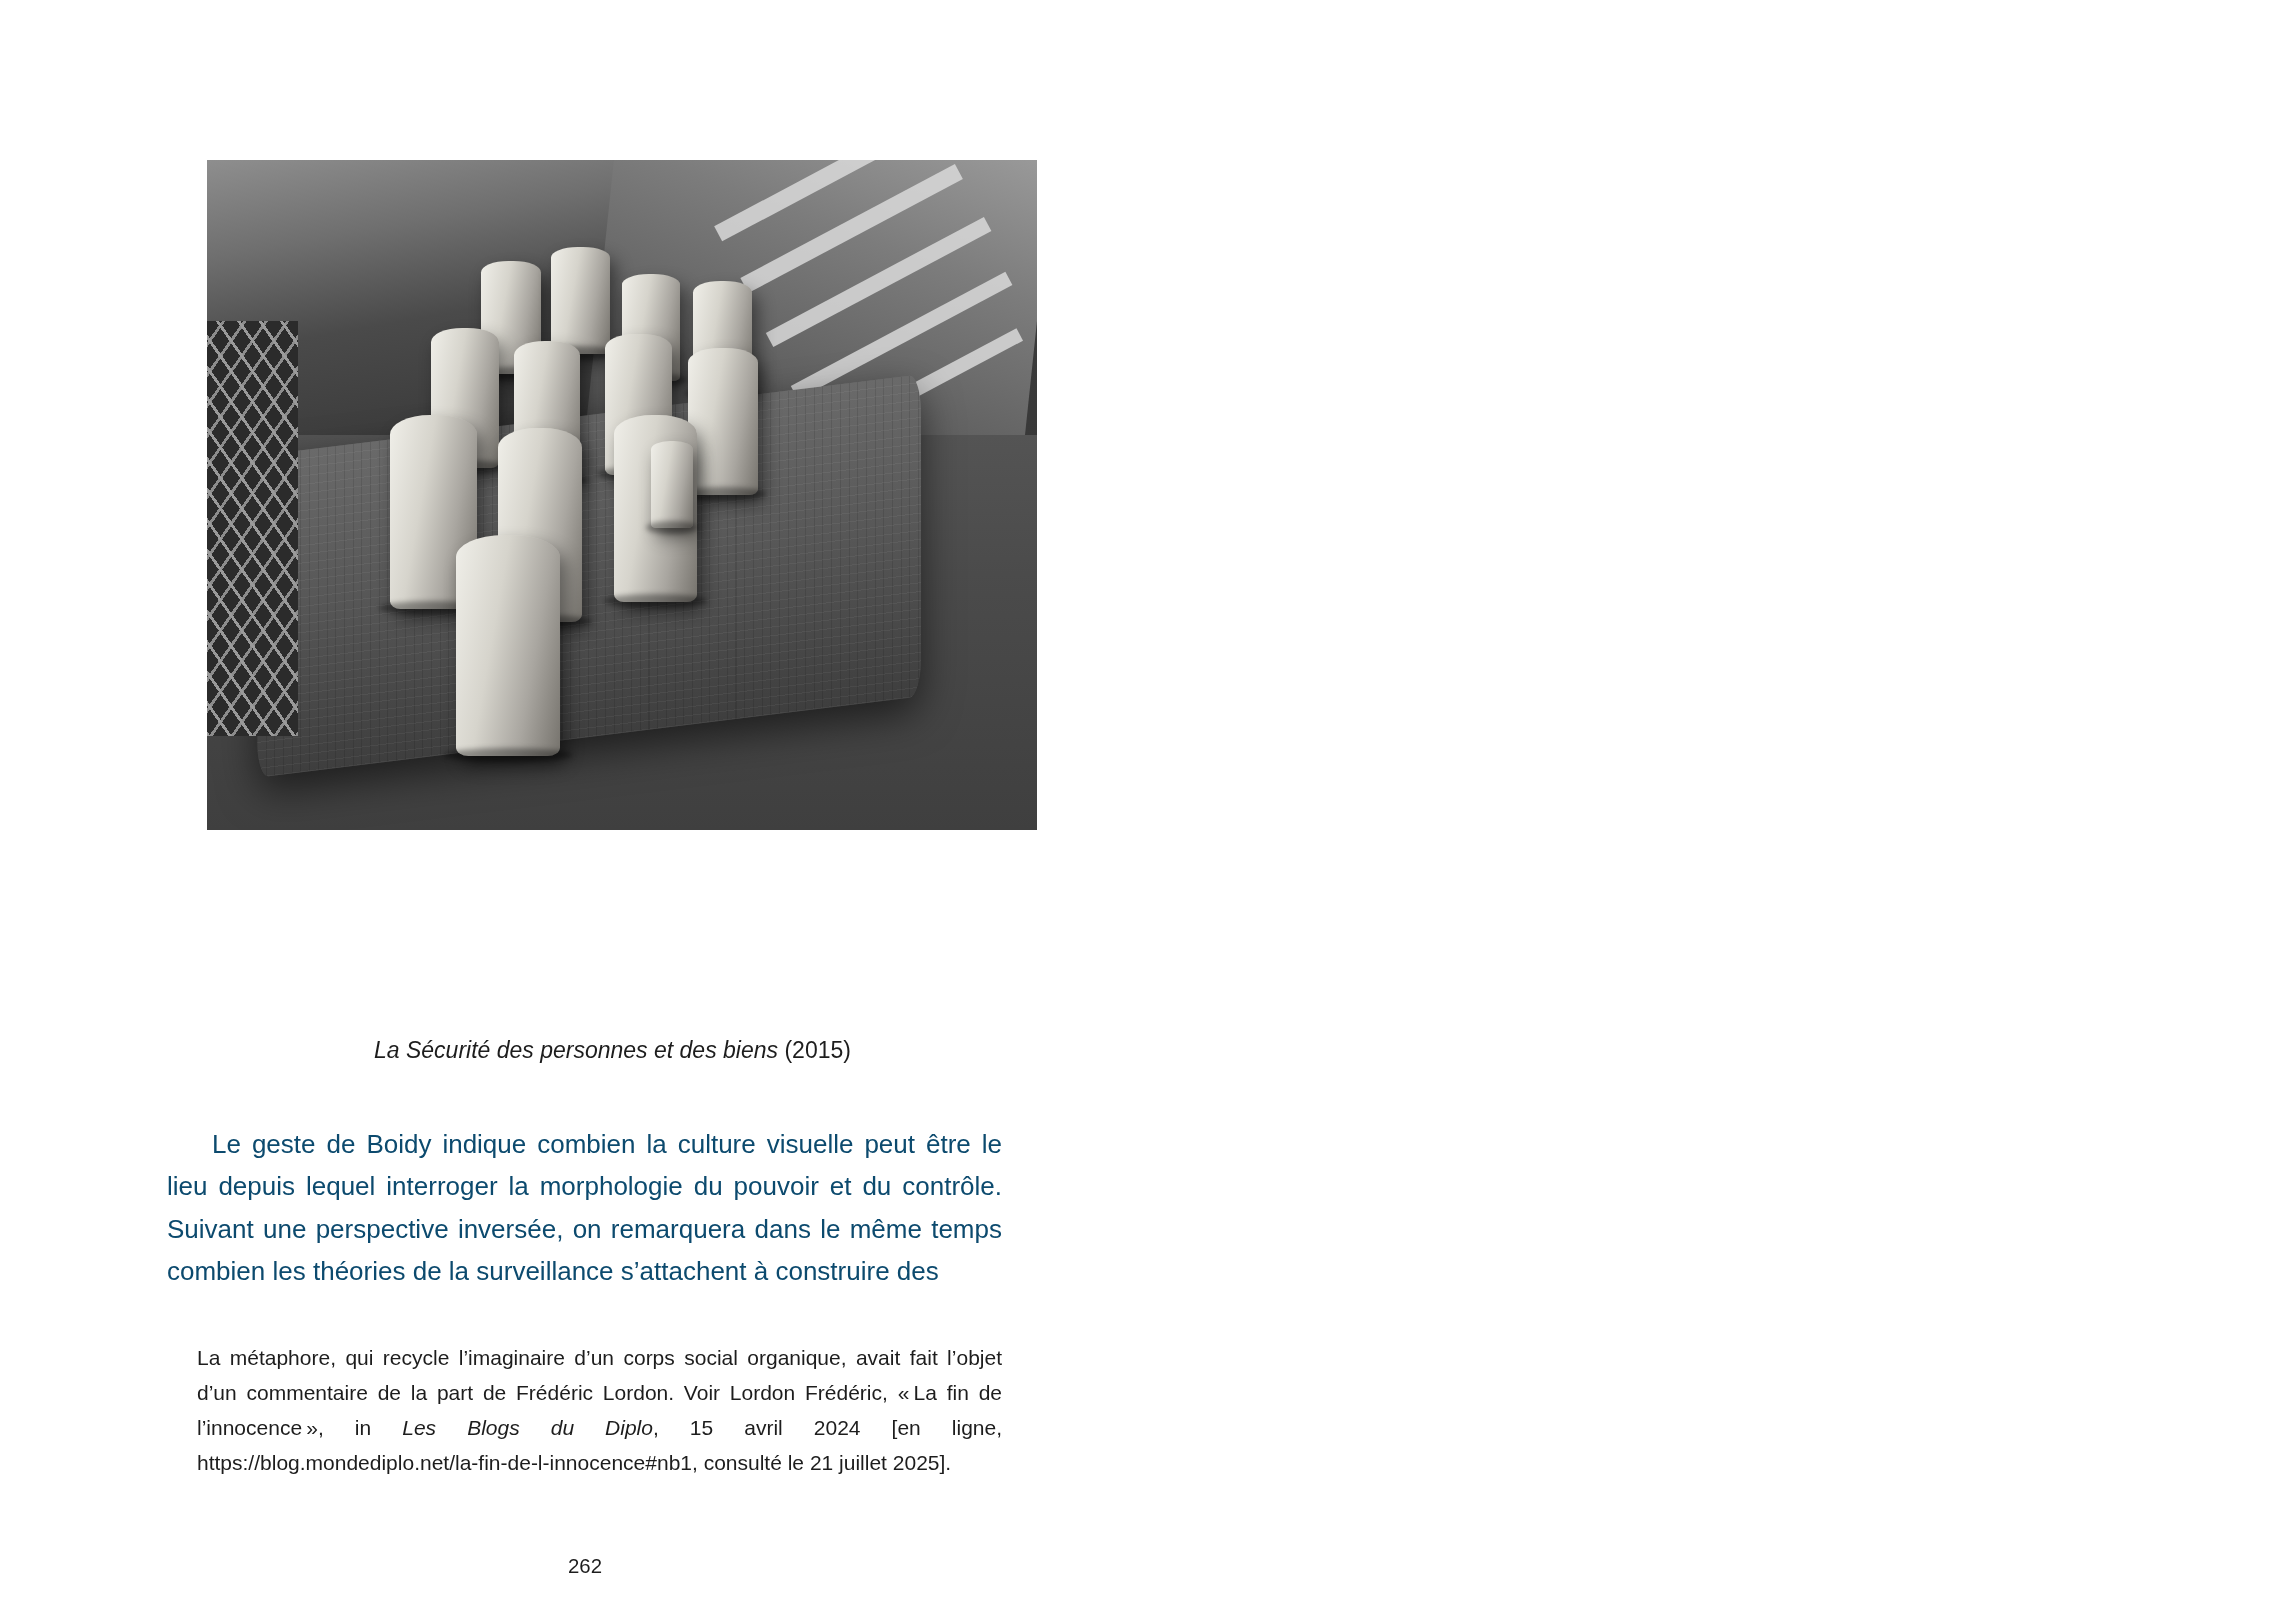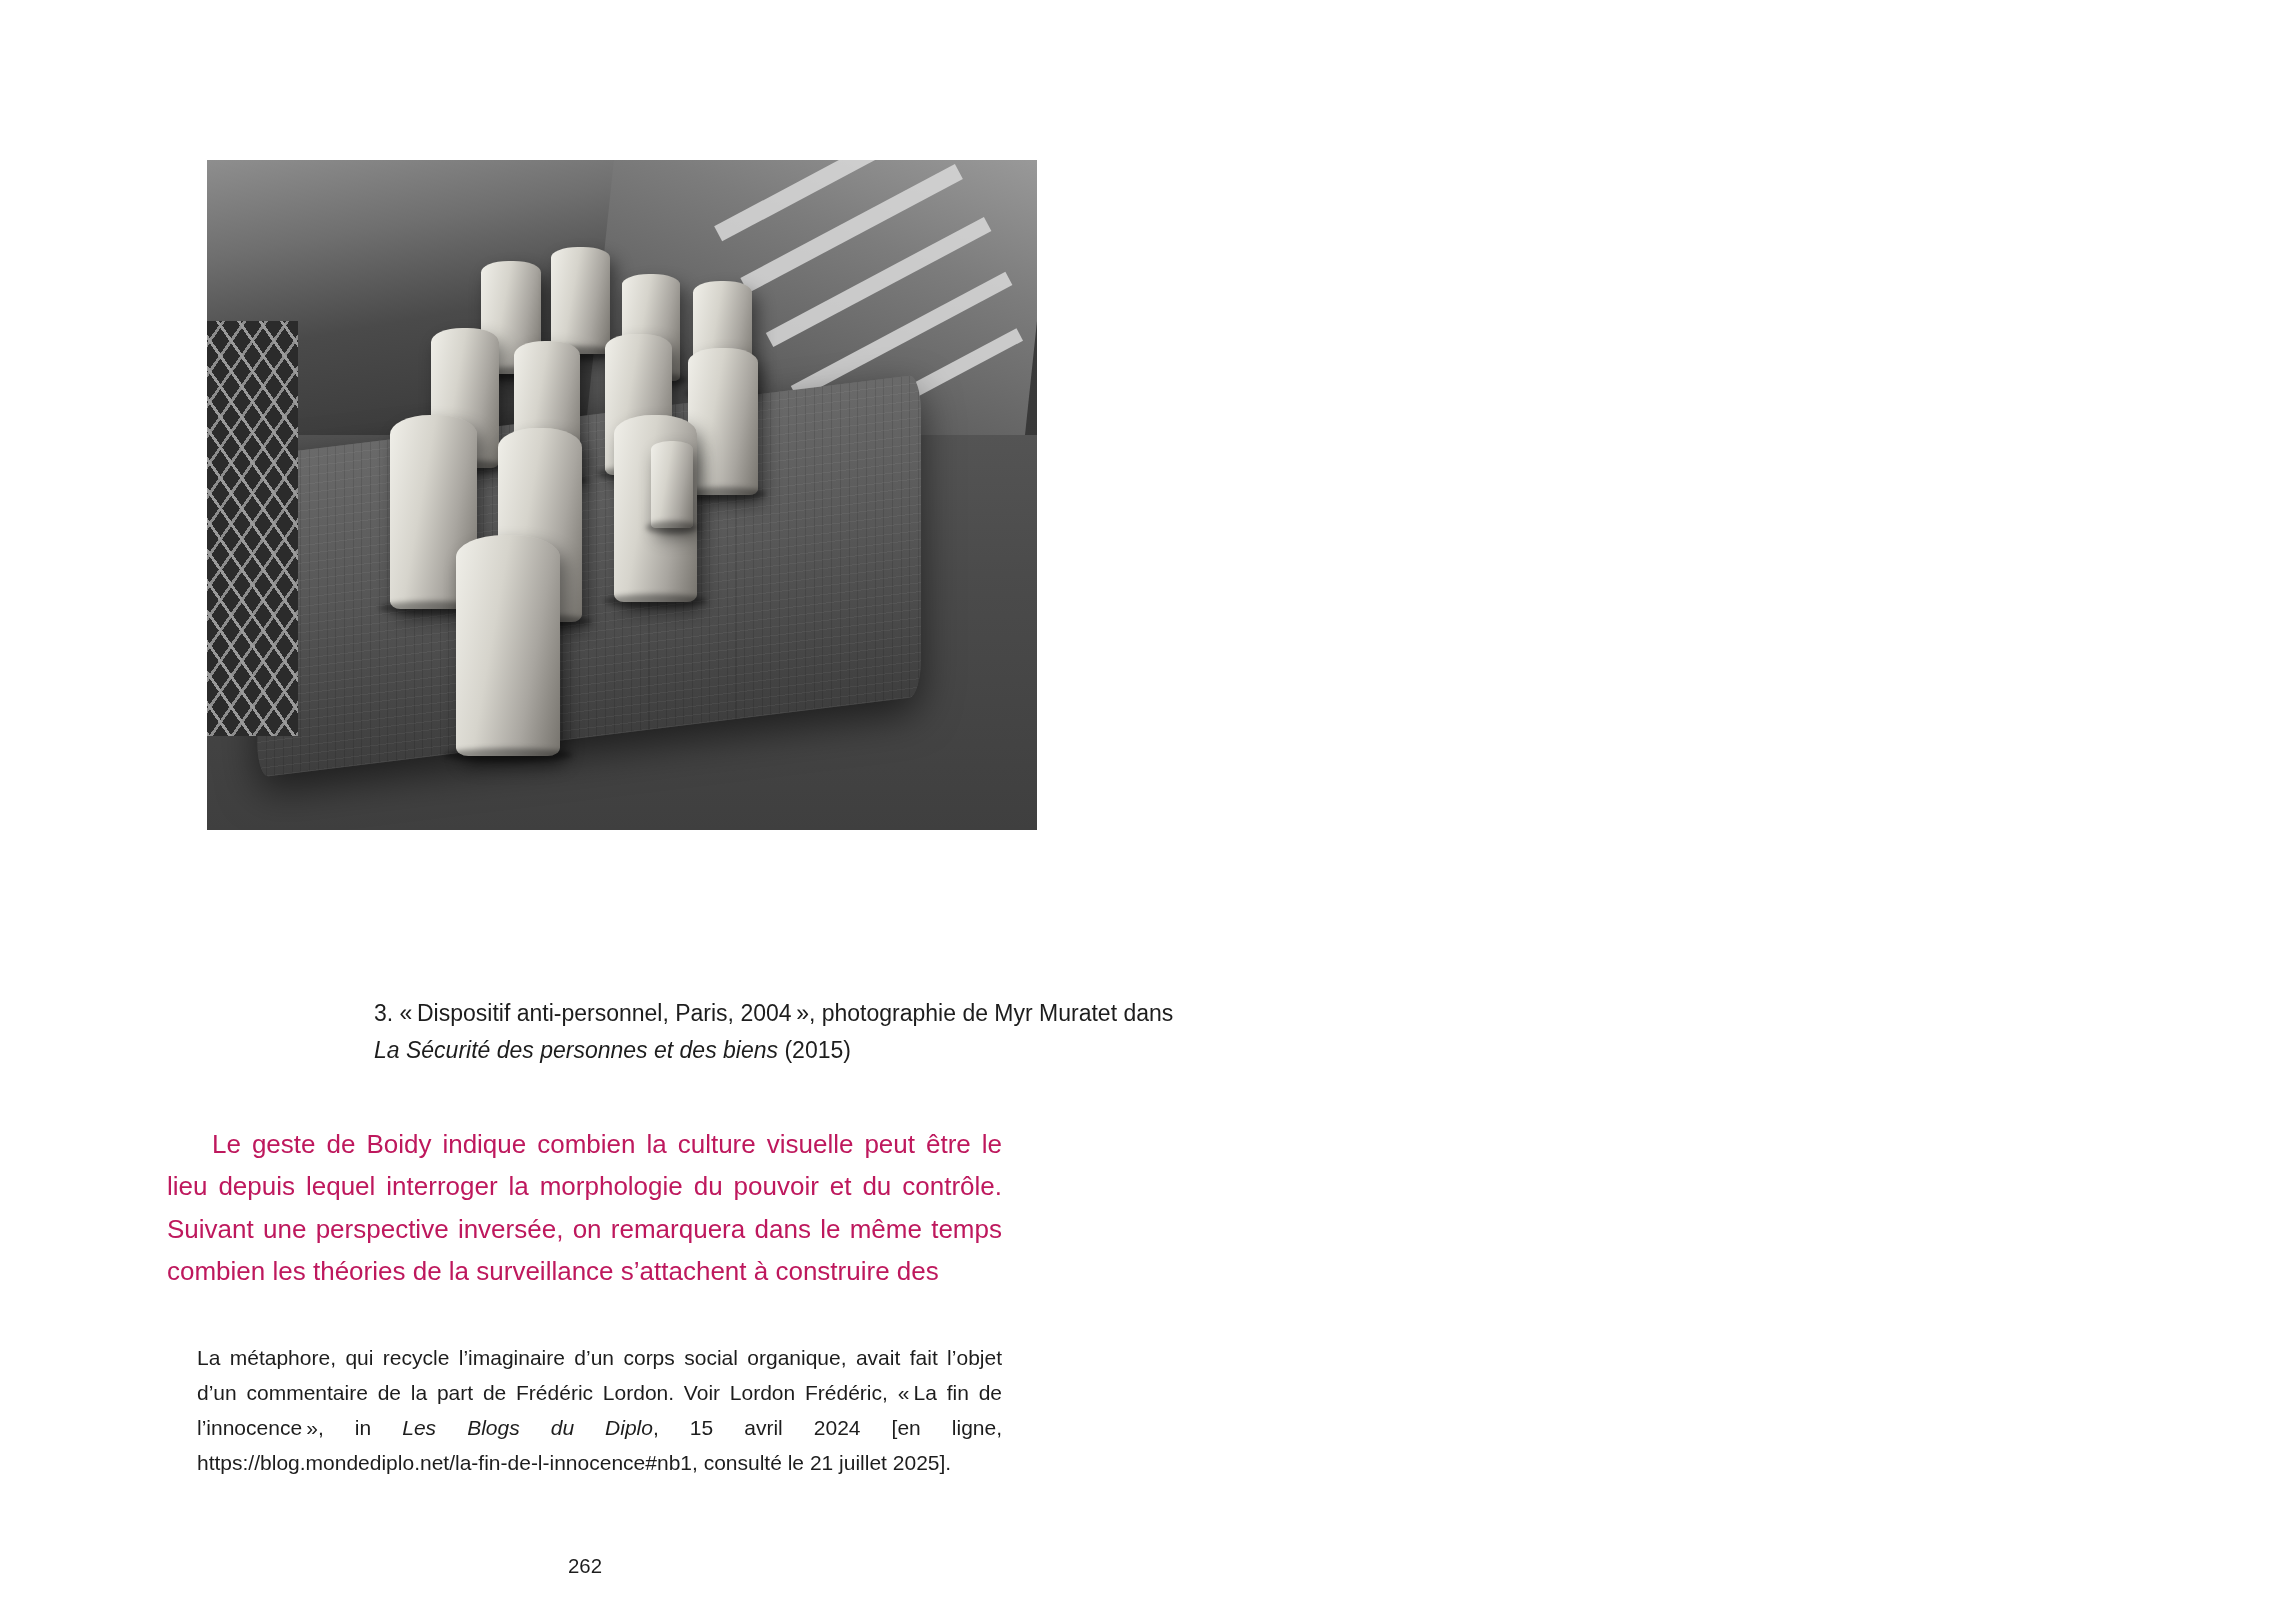--- a/index.html
+++ b/index.html
@@ -135,21 +135,21 @@
   .cap-fig3 i { }
 
   .body-par {
     position: absolute;
     left: 167px;
     top: 1097px;
     width: 835px;
     font-size: 26px;
     line-height: 1.63;
     text-align: justify;
-    color: #be185d;
+    color: #0c4a6e;
   }
   .body-par .indent { display: inline-block; width: 45px; }
 
   .footnote {
     position: absolute;
     left: 197px;
     top: 1341px;
     width: 805px;
     font-size: 21px;
     line-height: 1.66;
@@ -197,21 +197,21 @@
           <div class="bollard" style="left:48%; top:26%;  width:8.0%;  height:21%;"></div>
           <div class="bollard" style="left:58%; top:28%;  width:8.4%;  height:22%;"></div>
           <div class="bollard" style="left:22%; top:38%;  width:10.5%; height:29%;"></div>
           <div class="bollard" style="left:35%; top:40%;  width:10.2%; height:29%;"></div>
           <div class="bollard" style="left:49%; top:38%;  width:10.0%; height:28%;"></div>
           <div class="bollard" style="left:53.5%; top:42%; width:5.0%; height:13%;"></div>
           <div class="bollard" style="left:30%; top:56%;  width:12.5%; height:33%;"></div>
         </div>
       </div>
       <figcaption class="cap-fig3">
-        <span>3. « Dispositif anti-personnel, Paris, 2004 », photographie de Myr Muratet dans</span><br>
+        <br>
         <i>La Sécurité des personnes et des biens</i><span> (2015)</span>
       </figcaption>
     </figure>
 
     <p class="body-par"><span class="indent"></span><span>Le geste de Boidy indique combien la culture visuelle peut être le lieu depuis lequel interroger la morphologie du pouvoir et du contrôle. Suivant une perspective inversée, on remarquera dans le même temps combien les théories de la surveillance s’attachent à construire des</span></p>
 
     <div class="footnote">
       <span>La métaphore, qui recycle l’imaginaire d’un corps social organique, avait fait l’objet d’un commentaire de la part de Frédéric Lordon. Voir Lordon Frédéric, « La fin de l’innocence », in </span><i>Les Blogs du Diplo</i><span>, 15 avril 2024 [en ligne, https://blog.mondediplo.net/la-fin-de-l-innocence#nb1, consulté le 21 juillet 2025].</span>
     </div>
 

